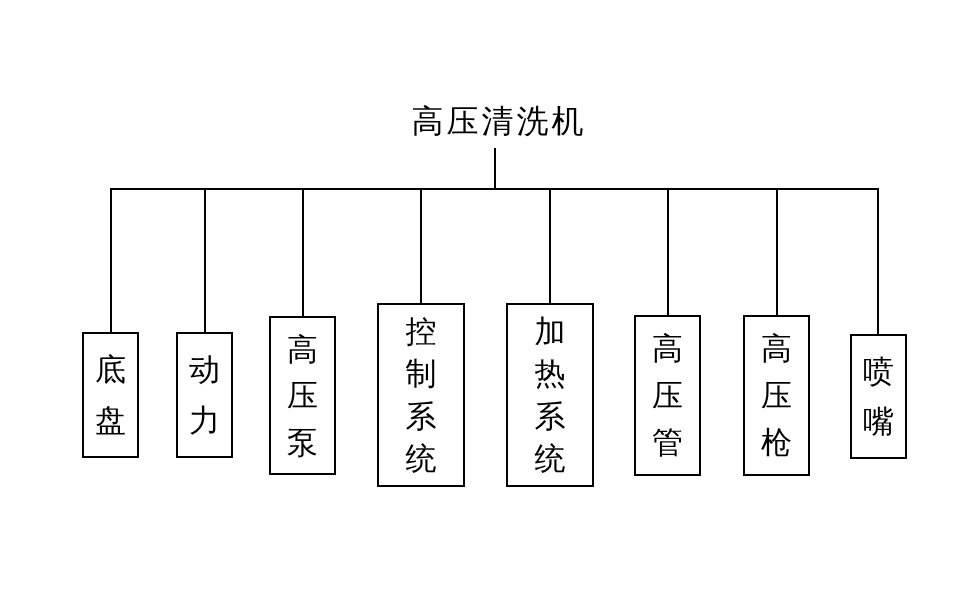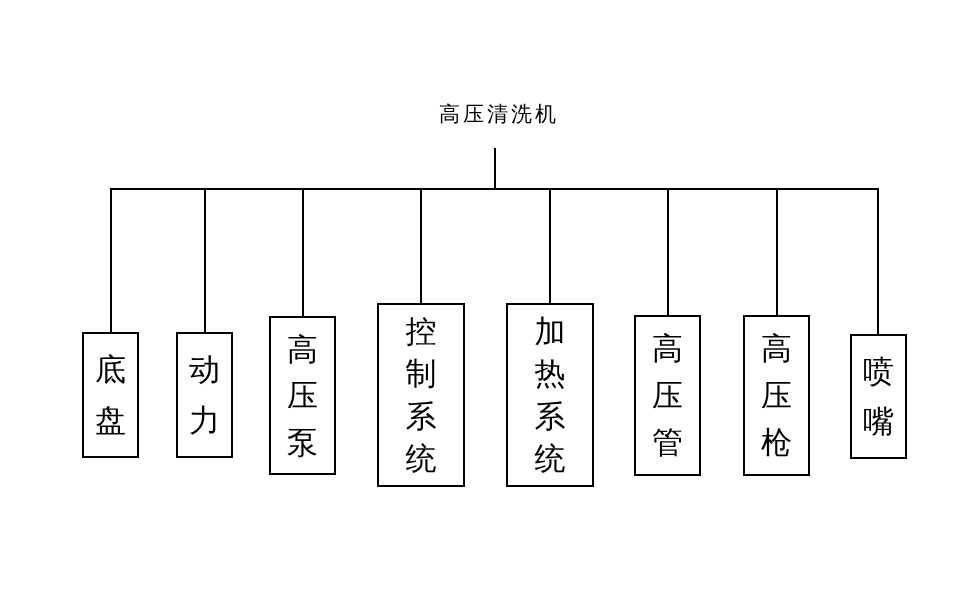--- a/index.html
+++ b/index.html
@@ -16,21 +16,21 @@
     background: var(--bg);
     overflow: hidden;
     font-family: "Liberation Sans", sans-serif;
     color: var(--text);
   }
   .title {
     position: absolute;
     top: 100px;
     left: 499px;
     transform: translateX(-50%);
-    font-size: 21px;
+    font-size: 32px;
     letter-spacing: 3px;
     white-space: nowrap;
     color: var(--text);
   }
   .line { position: absolute; background: var(--line); }
   .hline { height: 2px; }
   .vline { width: 2px; }
   .drop  { position: absolute; top: 188px; width: 2px; background: var(--line); }
   .node {
     position: absolute;

